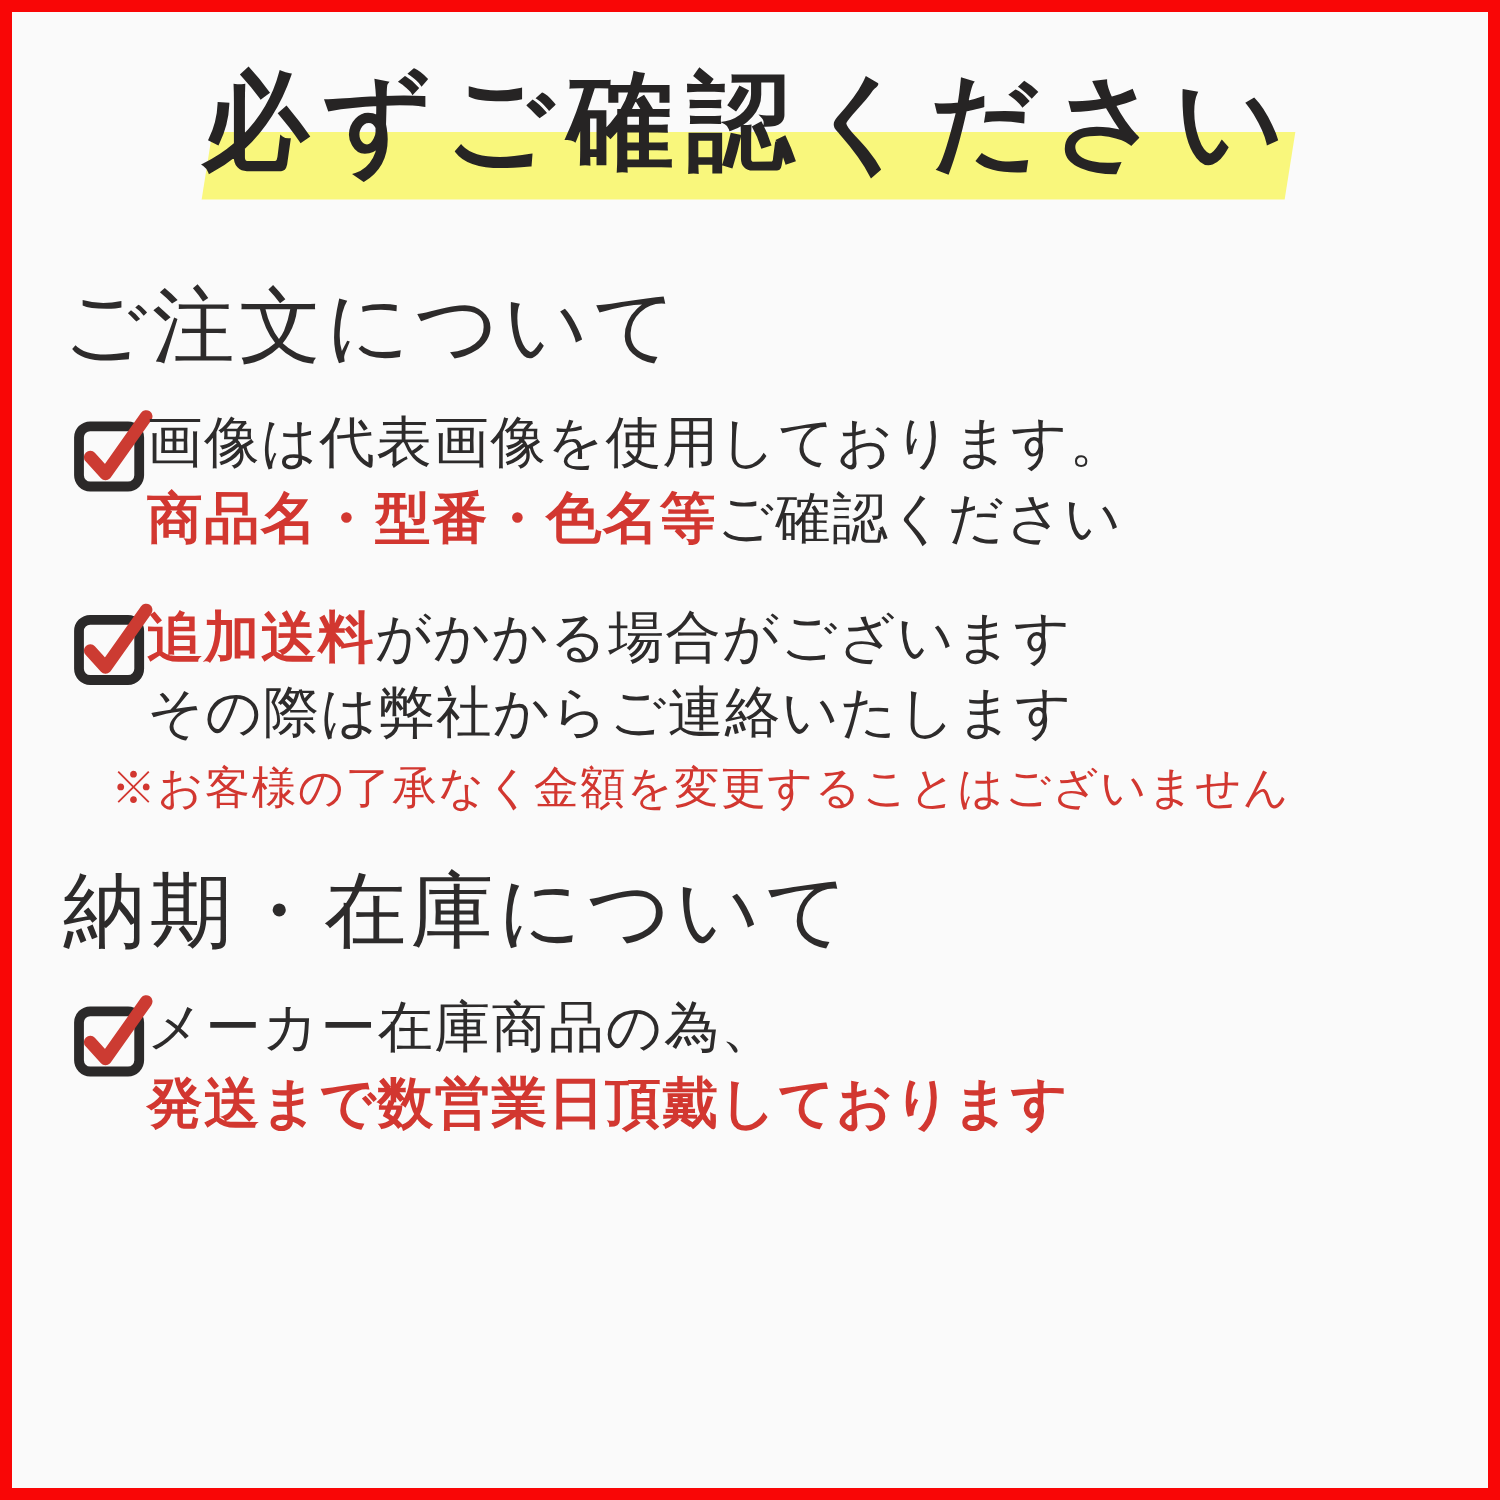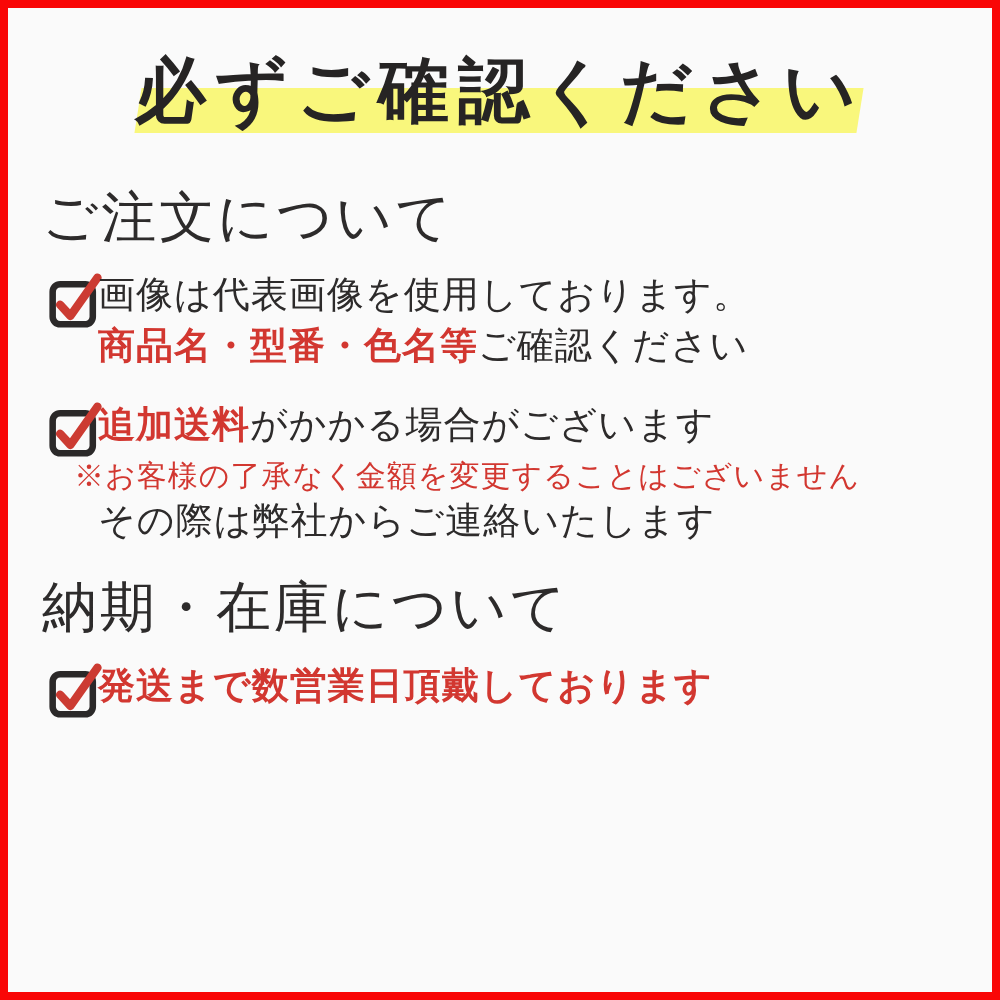--- a/index.html
+++ b/index.html
@@ -16,21 +16,21 @@
     overflow:hidden;
   }
   
   .title-wrap{position:relative;height:122px;}
   .title-highlight{
     position:absolute;left:130px;top:80px;width:722px;height:45px;
     background:var(--yellow);
     transform:skewX(-9deg);
   }
   .title-text{
-    position:relative;margin:0;padding-top:36px;
+    position:relative;margin:0;padding-top:26px;
     font-size:71px;font-weight:bold;letter-spacing:9px;
     text-align:center;line-height:1.3;color:#262424;
     white-space:nowrap;
   }
   
   #sections{padding:0 30px 0 34px;}
   .section-heading{
     margin:54px 0 20px 0;
     font-size:55px;font-weight:normal;letter-spacing:3px;
     line-height:1.2;white-space:nowrap;
@@ -89,38 +89,39 @@
 
   <div class="item">
     <span class="checkbox">
       <svg viewBox="0 0 60 62" xmlns="http://www.w3.org/2000/svg" aria-hidden="true">
         <rect x="5" y="13" width="43" height="43" rx="8" fill="none" stroke="var(--cb-stroke,#2b2929)" stroke-width="7"></rect>
         <path d="M 13 35 L 24 47 L 53 6" fill="none" stroke="var(--cb-check,#cc3b32)" stroke-width="9" stroke-linecap="round" stroke-linejoin="round"></path>
       </svg>
     </span>
     <div class="item-lines">
               <div class="line"><span class="seg-red">追加送料</span><span class="seg-black">がかかる場合がございます</span></div>
+              <div class="line"><span class="seg-black">その際は弊社からご連絡いたします</span></div>
               <div class="line note"><span class="seg-red">※お客様の了承なく金額を変更することはございません</span></div>
-              <div class="line"><span class="seg-black">その際は弊社からご連絡いたします</span></div>
             </div>
   </div>
 </div>
   </section>
 
   <section class="section">
     <h2 class="section-heading">納期・在庫について</h2>
     <div class="items">
   <div class="item">
     <span class="checkbox">
       <svg viewBox="0 0 60 62" xmlns="http://www.w3.org/2000/svg" aria-hidden="true">
         <rect x="5" y="13" width="43" height="43" rx="8" fill="none" stroke="var(--cb-stroke,#2b2929)" stroke-width="7"></rect>
         <path d="M 13 35 L 24 47 L 53 6" fill="none" stroke="var(--cb-check,#cc3b32)" stroke-width="9" stroke-linecap="round" stroke-linejoin="round"></path>
       </svg>
     </span>
     <div class="item-lines">
+              <div class="line"><span class="seg-black">メーカー在庫商品の為、</span></div>
               <div class="line"><span class="seg-red">発送まで数営業日頂戴しております</span></div>
             </div>
   </div>
 
 </div>
   </section>
 </div>
 </div>
 
 </body></html>

